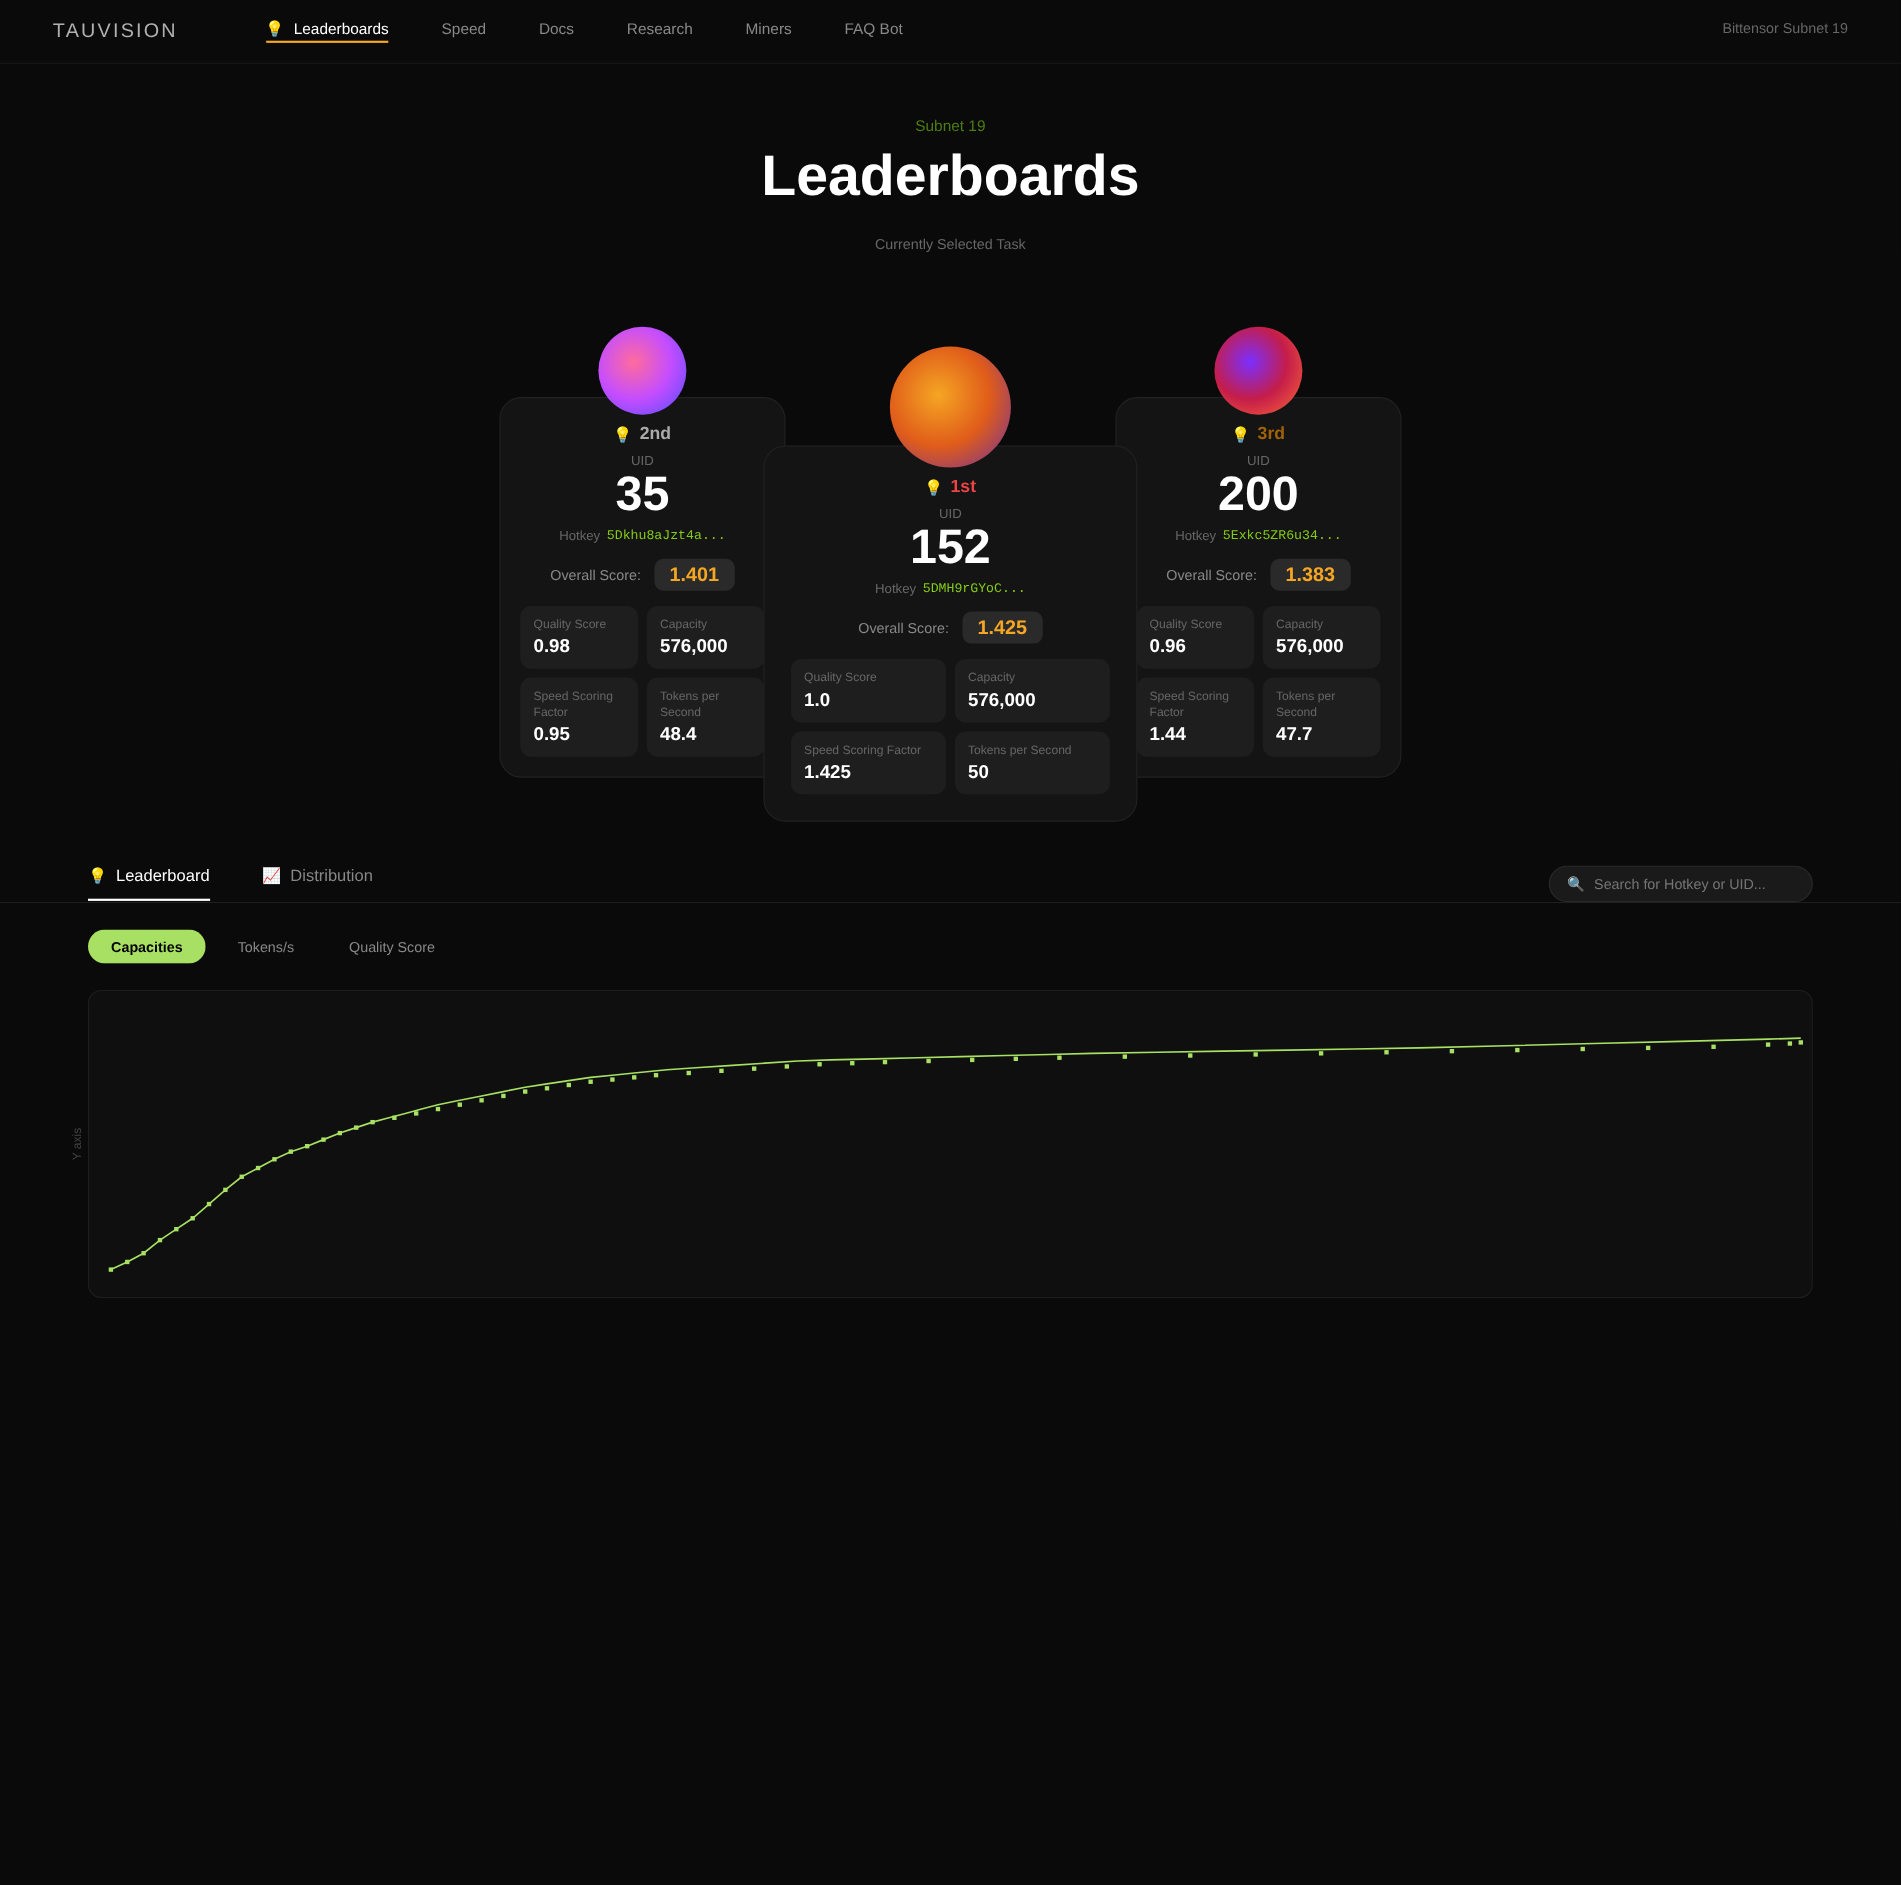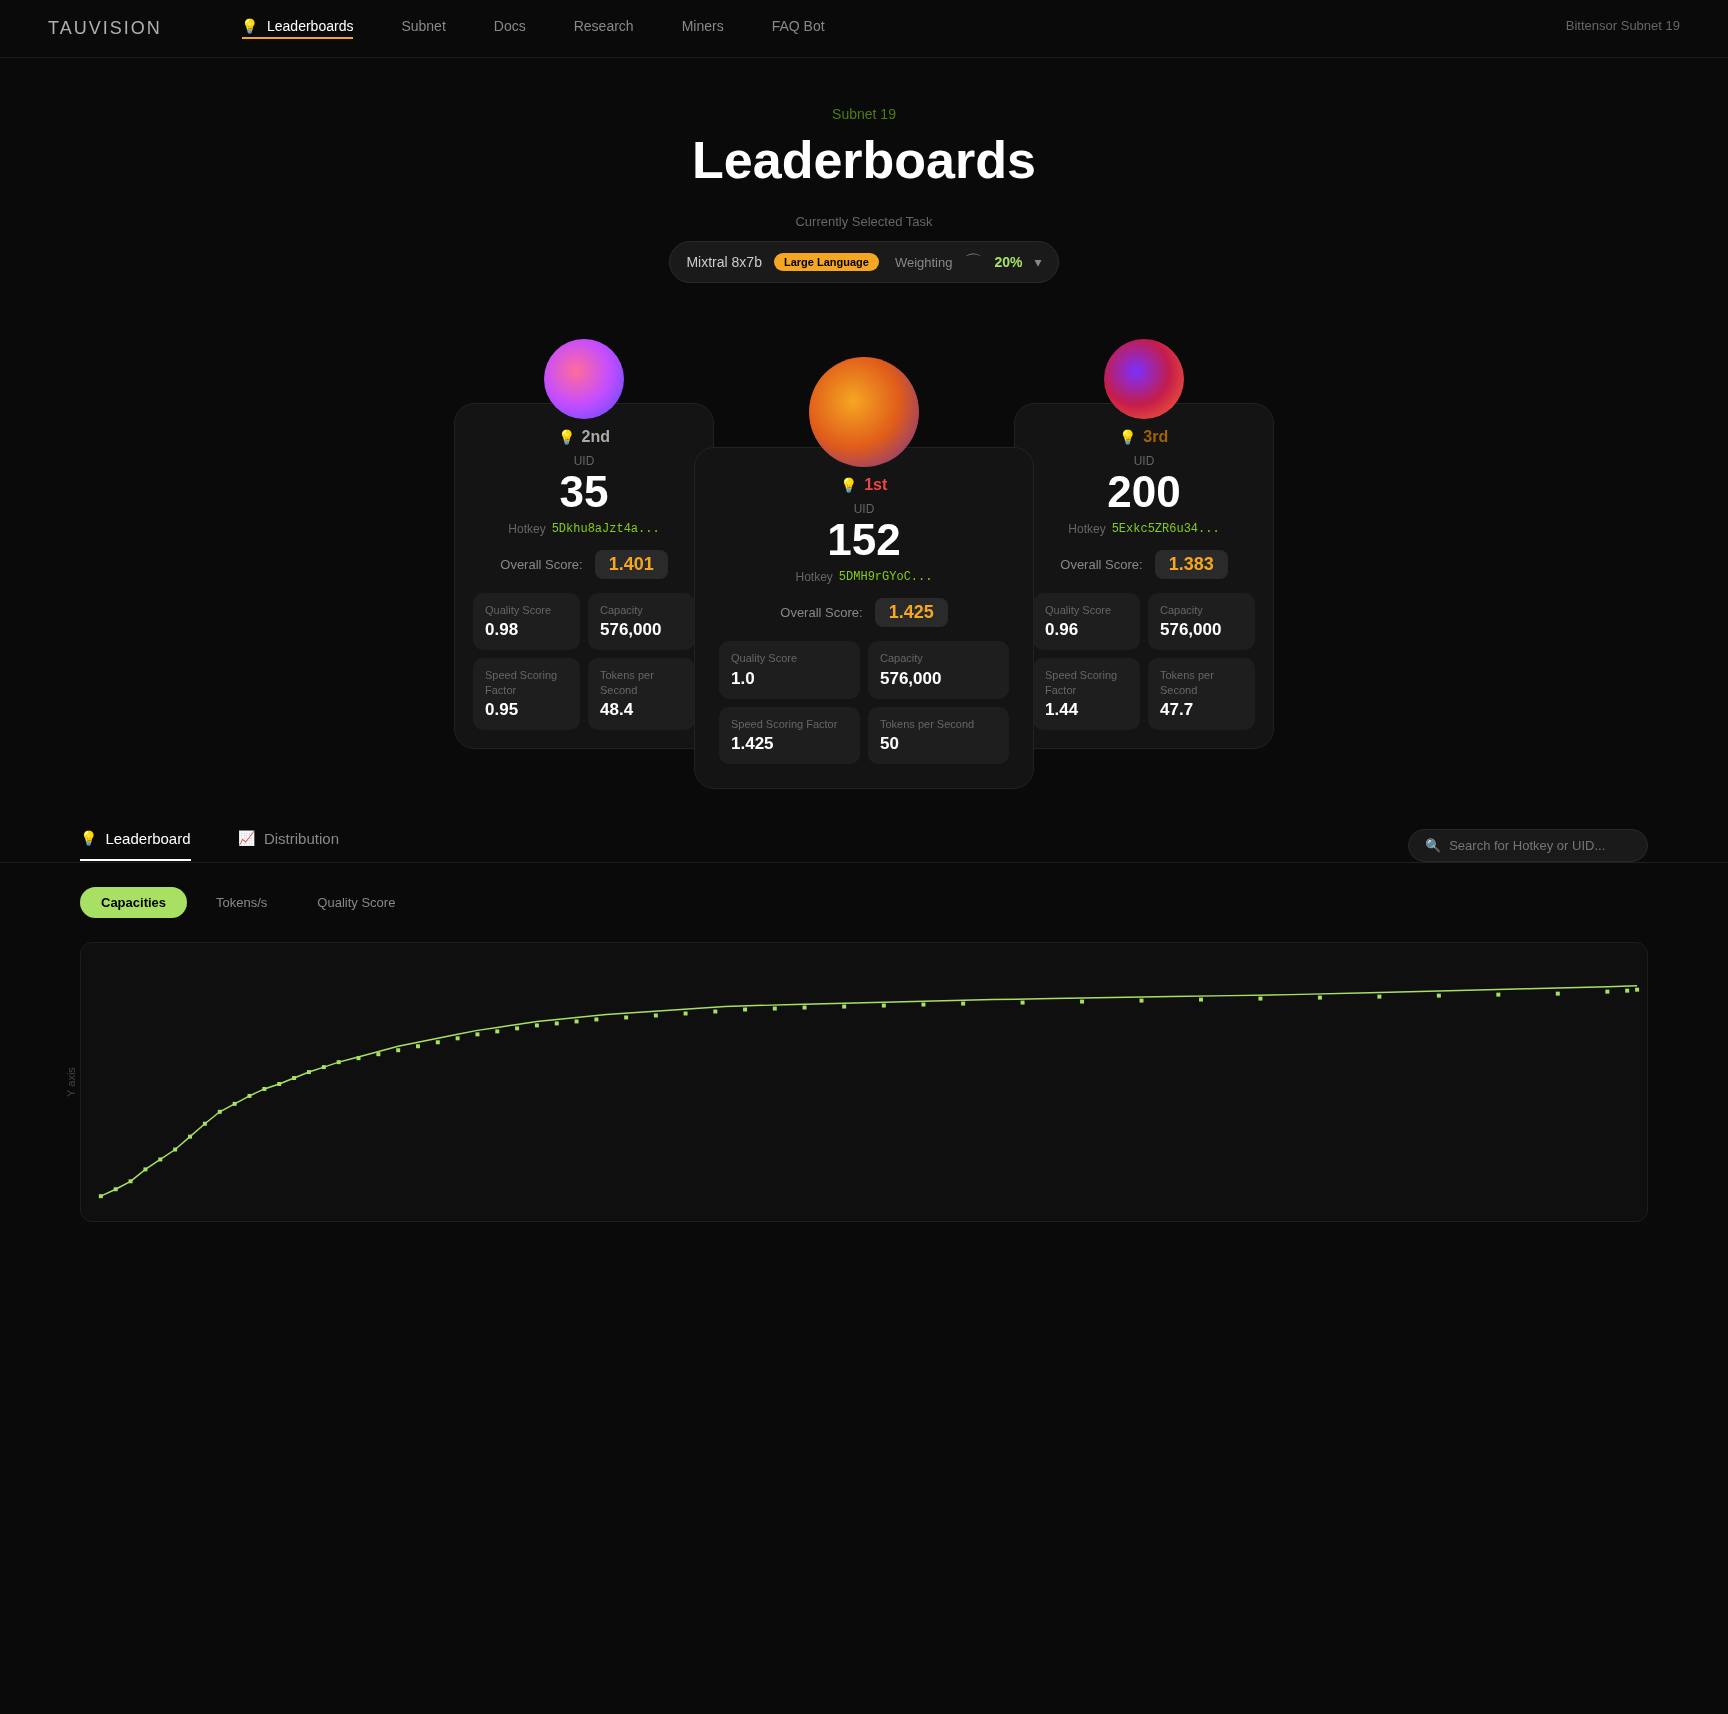--- a/index.html
+++ b/index.html
@@ -358,43 +358,35 @@
 
 <nav>
   <div class="nav-logo">
     <span>TAU</span><span>VISION</span>
   </div>
   <div class="nav-links">
     <a class="nav-link active">
       <span style="color:#f5a623; margin-right:4px;">💡</span>
       <span>Leaderboards</span>
     </a>
-    <a class="nav-link">Subnet</a>
+    <a class="nav-link">Speed</a>
     <a class="nav-link">Docs</a>
     <a class="nav-link">Research</a>
     <a class="nav-link">Miners</a>
     <a class="nav-link">FAQ Bot</a>
   </div>
   <div class="nav-right">Bittensor Subnet 19</div>
 </nav>
 
 <div class="hero">
   <div class="hero-subtitle">Subnet 19</div>
   <div class="hero-title">Leaderboards</div>
   <div class="hero-task-label">Currently Selected Task</div>
 
   
-  <div class="task-selector">
-    <span class="task-model">Mixtral 8x7b</span>
-    <span class="task-badge">Large Language</span>
-    <span class="task-weighting">Weighting</span>
-    <span style="font-size:18px; color:#888;">⌒</span>
-    <span class="task-percent">20%</span>
-    <span class="task-chevron">▾</span>
-  </div>
 </div>
 
 <div class="podium-section">
 
   <div class="second-place-wrapper">
     <div class="second-avatar"></div>
     <div class="place-card side-card">
       <div class="place-badge">
         <span class="place-icon">💡</span>
         <span class="place-text silver">2nd</span>

